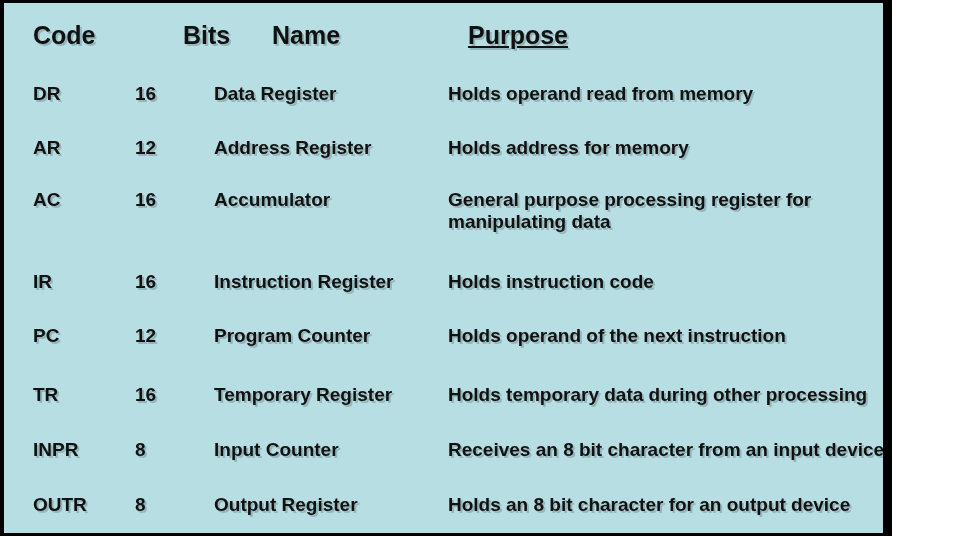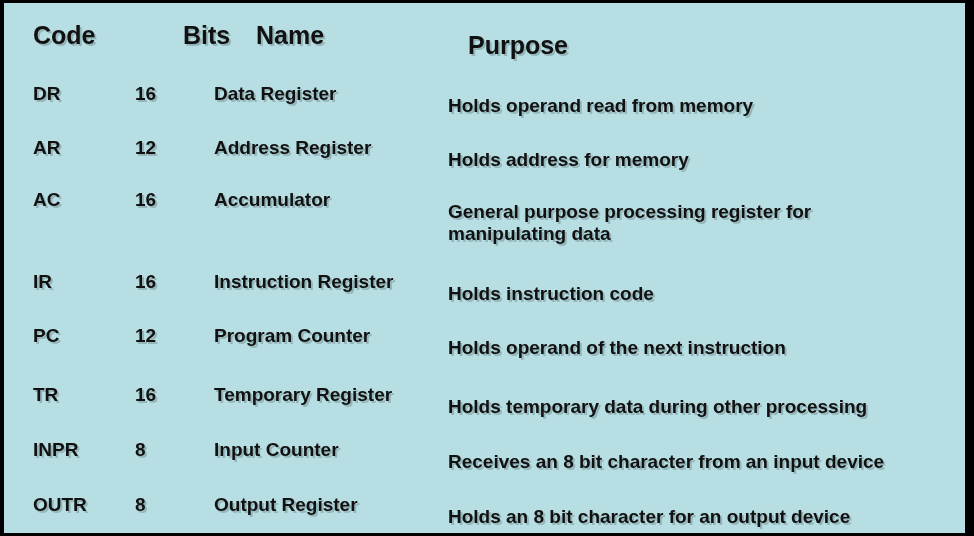--- a/index.html
+++ b/index.html
@@ -6,21 +6,21 @@
     margin: 0;
     padding: 0;
     background: #ffffff;
   }
   body {
     font-family: "Liberation Sans", sans-serif;
   }
 
   .table-figure {
     position: relative;
-    width: 974px;
+    width: 892px;
     height: 536px;
     box-sizing: border-box;
     background: #b7dee2;
     border-top: 3px solid #000000;
     border-left: 4px solid #000000;
     border-bottom: 3px solid #000000;
     border-right: 9px solid #000000;
     overflow: hidden;
   }
 
@@ -47,31 +47,31 @@
     white-space: pre-wrap;
     line-height: 1.18;
   }
 
   
   .row.header .cell {
     font-size: 25px;
   }
   .row.header .c-code  { left: 29px;  top: 18px; }
   .row.header .c-bits  { left: 134px; top: 18px; margin-left: 45px; }
-  .row.header .c-name  { left: 252px; top: 18px; }
-  .row.header .c-purp  { left: 464px; top: 28px; }
+  .row.header .c-name  { left: 268px; top: 18px; }
+  .row.header .c-purp  { left: 464px; top: 18px; text-decoration: underline; }
 
   
   .row.body .cell {
     font-size: 19px;
   }
   .row.body .c-code { left: 29px;  }
   .row.body .c-bits { left: 131px; width: 46px; text-align: left; }
   .row.body .c-name { left: 210px; }
-  .row.body .c-purp { left: 444px; width: 510px; margin-top: 12px; }
+  .row.body .c-purp { left: 444px; width: 510px; }
 
   
   .r-dr   .cell { top: 80px; }
   .r-ar   .cell { top: 134px; }
   .r-ac   .cell { top: 186px; }
   .r-ir   .cell { top: 268px; }
   .r-pc   .cell { top: 322px; }
   .r-tr   .cell { top: 381px; }
   .r-inpr .cell { top: 436px; }
   .r-outr .cell { top: 491px; }

